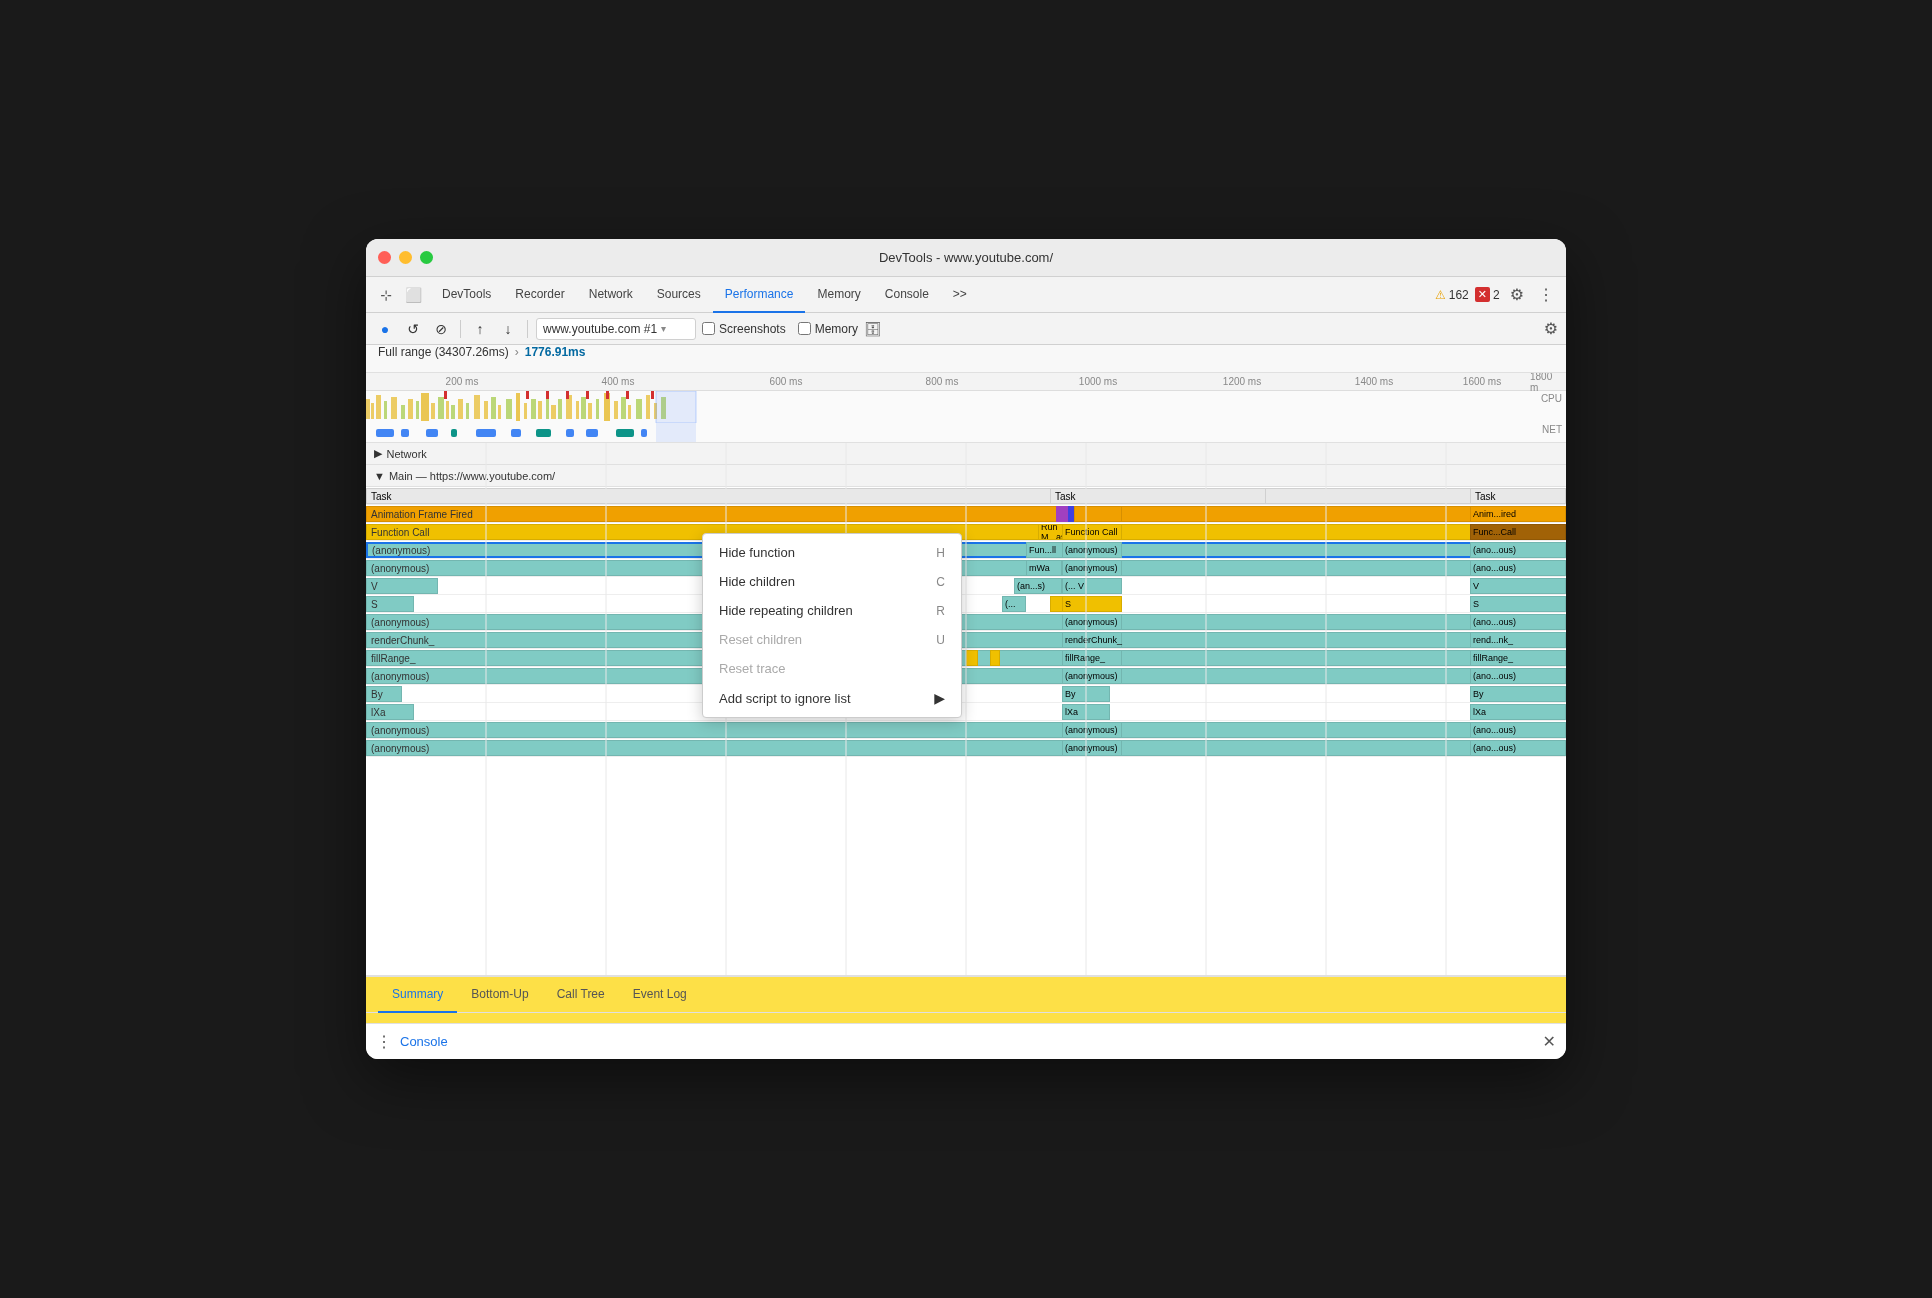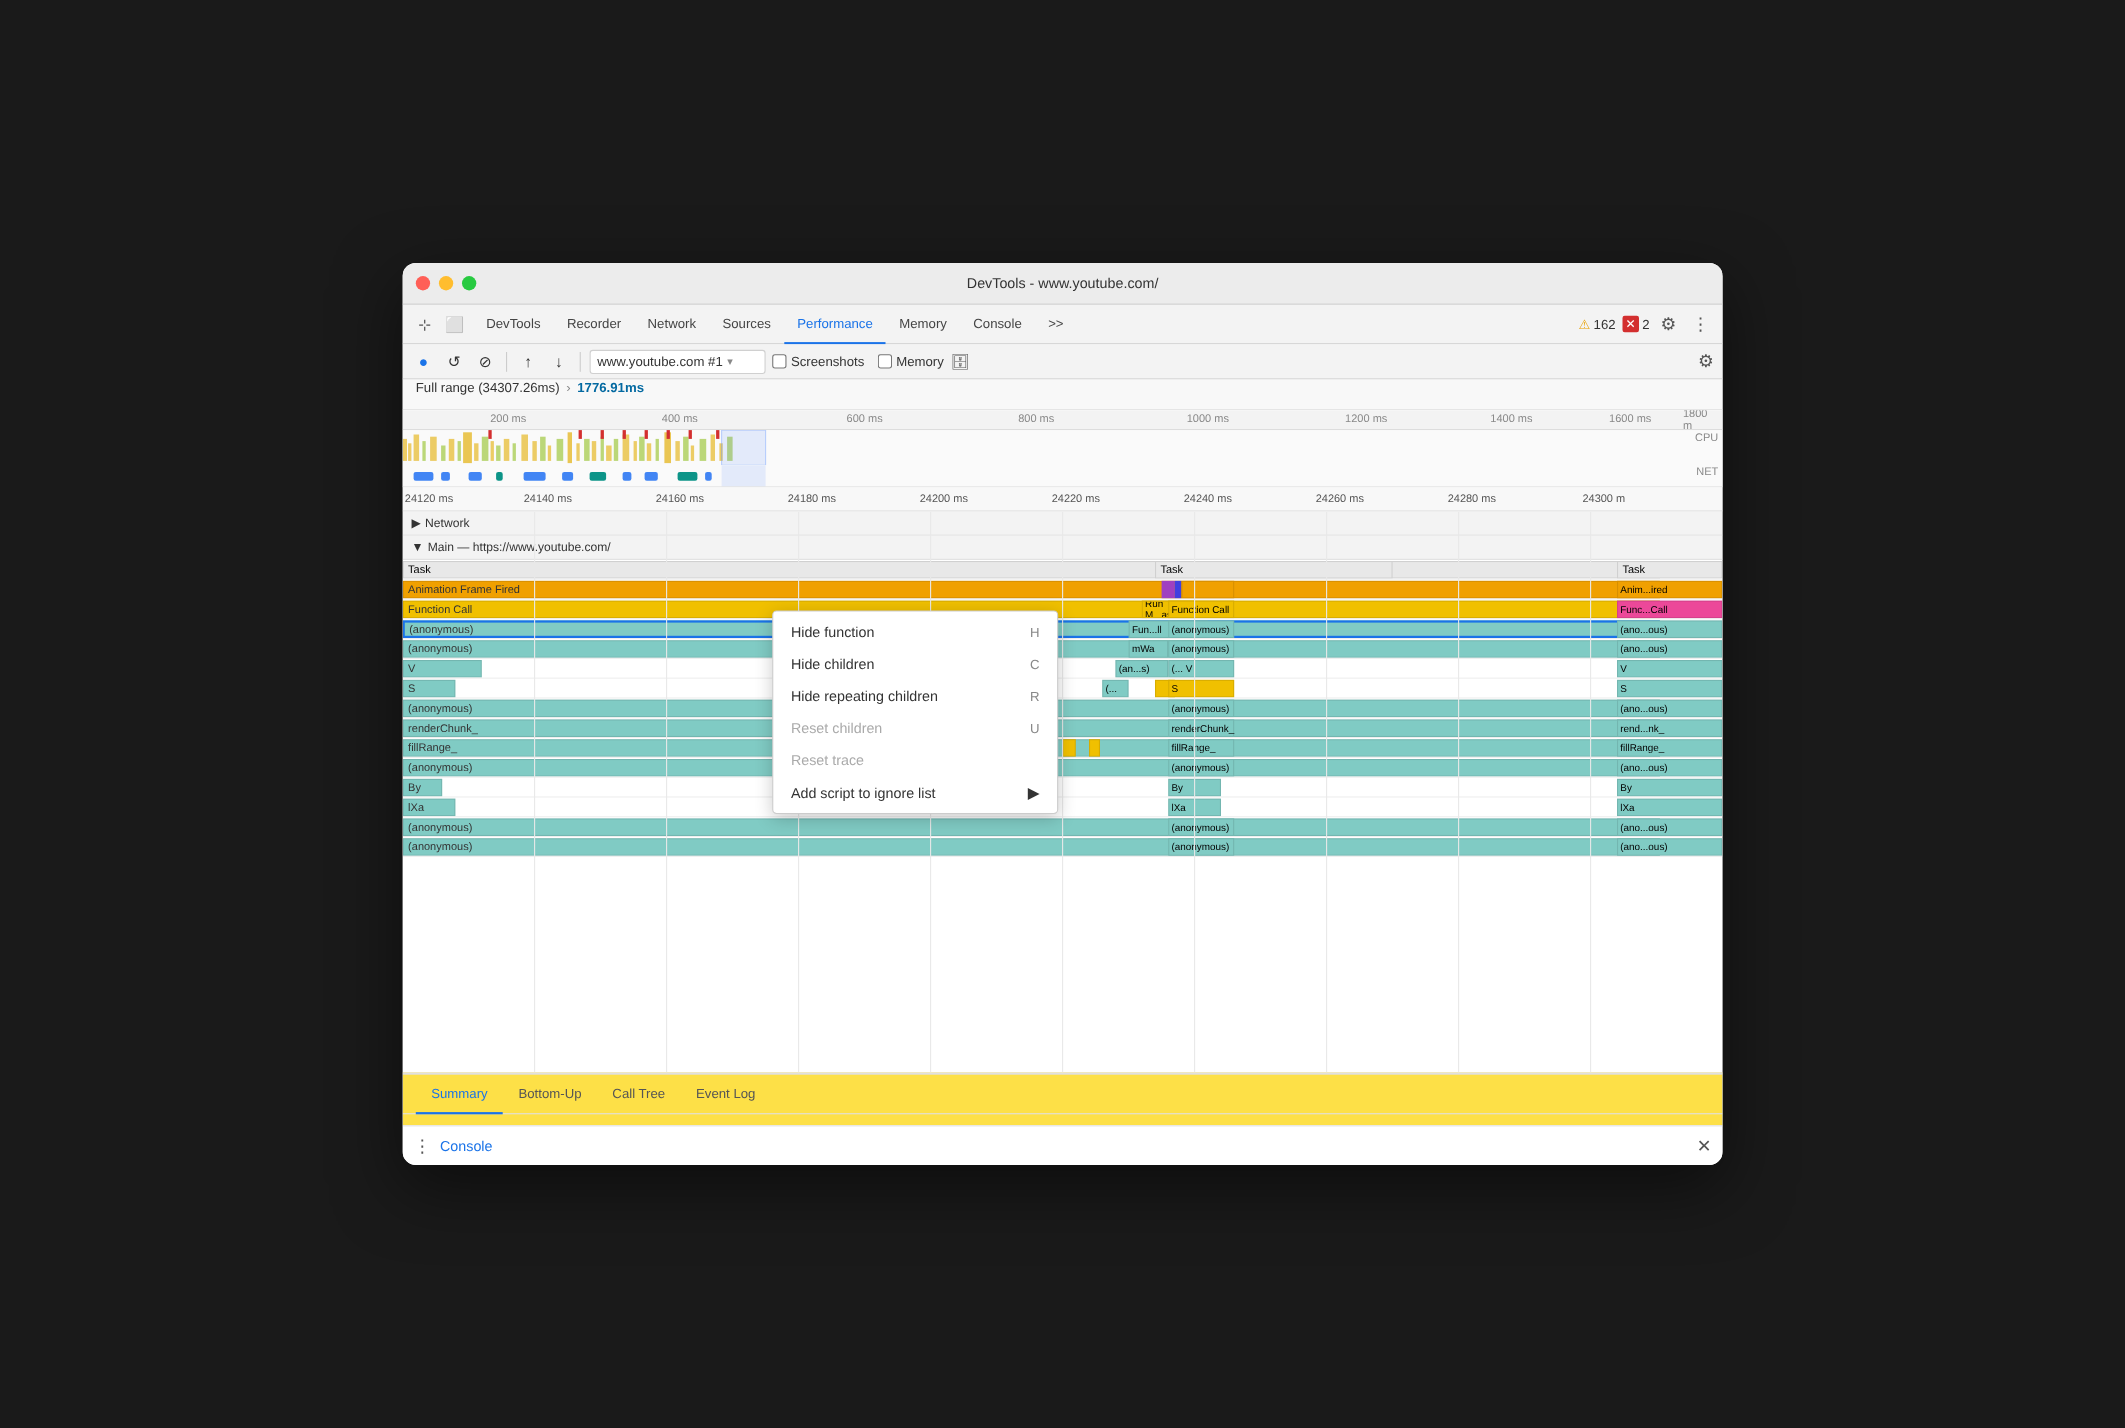--- a/index.html
+++ b/index.html
@@ -557,32 +557,20 @@
         <rect x="250" y="6" width="18" height="8" fill="#0d9488" rx="2"></rect>
         <rect x="275" y="6" width="6" height="8" fill="#4285f4" rx="2"></rect>
 
         <rect x="290" y="0" width="40" height="20" fill="rgba(100,150,255,0.15)"></rect>
       </svg>
     </div>
   </div>
 
   <div class="devtools-main">
 
-    <div class="detail-ruler">
-      <span class="detail-ruler-tick" style="left:2%">24120 ms</span>
-      <span class="detail-ruler-tick" style="left:11%">24140 ms</span>
-      <span class="detail-ruler-tick" style="left:21%">24160 ms</span>
-      <span class="detail-ruler-tick" style="left:31%">24180 ms</span>
-      <span class="detail-ruler-tick" style="left:41%">24200 ms</span>
-      <span class="detail-ruler-tick" style="left:51%">24220 ms</span>
-      <span class="detail-ruler-tick" style="left:61%">24240 ms</span>
-      <span class="detail-ruler-tick" style="left:71%">24260 ms</span>
-      <span class="detail-ruler-tick" style="left:81%">24280 ms</span>
-      <span class="detail-ruler-tick" style="left:91%">24300 m</span>
-    </div>
 
     <div class="flame-rows">
 
       <div class="flame-section-header">
         <span class="arrow">▶</span>
         <span>Network</span>
       </div>
 
       <div class="flame-section-header">
         <span class="arrow">▼</span>
@@ -601,21 +589,21 @@
         <div style="position:absolute;left:57.5%;width:1%;top:1px;height:16px;background:#a040c0;"></div>
         <div style="position:absolute;left:58.5%;width:0.5%;top:1px;height:16px;background:#4040e0;"></div>
         <div style="position:absolute;left:59%;width:4%;top:1px;height:16px;background:#f0a000;display:flex;align-items:center;padding:0 2px;font-size:9px;overflow:hidden;border:1px solid rgba(0,0,0,0.1);"></div>
         <div style="position:absolute;right:0;width:8%;top:1px;height:16px;background:#f0a000;display:flex;align-items:center;padding:0 2px;font-size:9px;overflow:hidden;border:1px solid rgba(0,0,0,0.1);">Anim...ired</div>
       </div>
 
       <div class="flame-track" style="height:18px;position:relative;">
         <div style="position:absolute;left:0;right:57px;top:1px;height:16px;background:#f0c000;display:flex;align-items:center;padding:0 4px;font-size:10px;overflow:hidden;border:1px solid rgba(0,0,0,0.1);color:#333;">Function Call</div>
         <div style="position:absolute;left:56%;width:4%;top:1px;height:16px;background:#f0c000;display:flex;align-items:center;padding:0 2px;font-size:9px;overflow:hidden;border:1px solid rgba(0,0,0,0.1);">Run M...asks</div>
         <div style="position:absolute;left:58%;width:5%;top:1px;height:16px;background:#f0c000;display:flex;align-items:center;padding:0 2px;font-size:9px;overflow:hidden;border:1px solid rgba(0,0,0,0.1);">Function Call</div>
-        <div style="position:absolute;right:0;width:8%;top:1px;height:16px;background:#ec4899;display:flex;align-items:center;padding:4px 2px;font-size:9px;overflow:hidden;border:1px solid rgba(0,0,0,0.1);">Func...Call</div>
+        <div style="position:absolute;right:0;width:8%;top:1px;height:16px;background:#a16207;display:flex;align-items:center;padding:4px 2px;font-size:9px;overflow:hidden;border:1px solid rgba(0,0,0,0.1);">Func...Call</div>
       </div>
 
       <div class="flame-track" style="height:18px;position:relative;">
         <div style="position:absolute;left:0;right:57px;top:1px;height:16px;background:#80cbc4;display:flex;align-items:center;padding:0 4px;font-size:10px;overflow:hidden;border:2px solid #1a73e8;color:#333;">(anonymous)</div>
         <div style="position:absolute;left:55%;width:6%;top:1px;height:16px;background:#80cbc4;display:flex;align-items:center;padding:0 2px;font-size:9px;overflow:hidden;border:1px solid rgba(0,0,0,0.1);">Fun...ll</div>
         <div style="position:absolute;left:58%;width:5%;top:1px;height:16px;background:#80cbc4;display:flex;align-items:center;padding:0 2px;font-size:9px;overflow:hidden;border:1px solid rgba(0,0,0,0.1);">(anonymous)</div>
         <div style="position:absolute;right:0;width:8%;top:1px;height:16px;background:#80cbc4;display:flex;align-items:center;padding:0 2px;font-size:9px;overflow:hidden;border:1px solid rgba(0,0,0,0.1);">(ano...ous)</div>
       </div>
 
       <div class="flame-track" style="height:18px;position:relative;">

